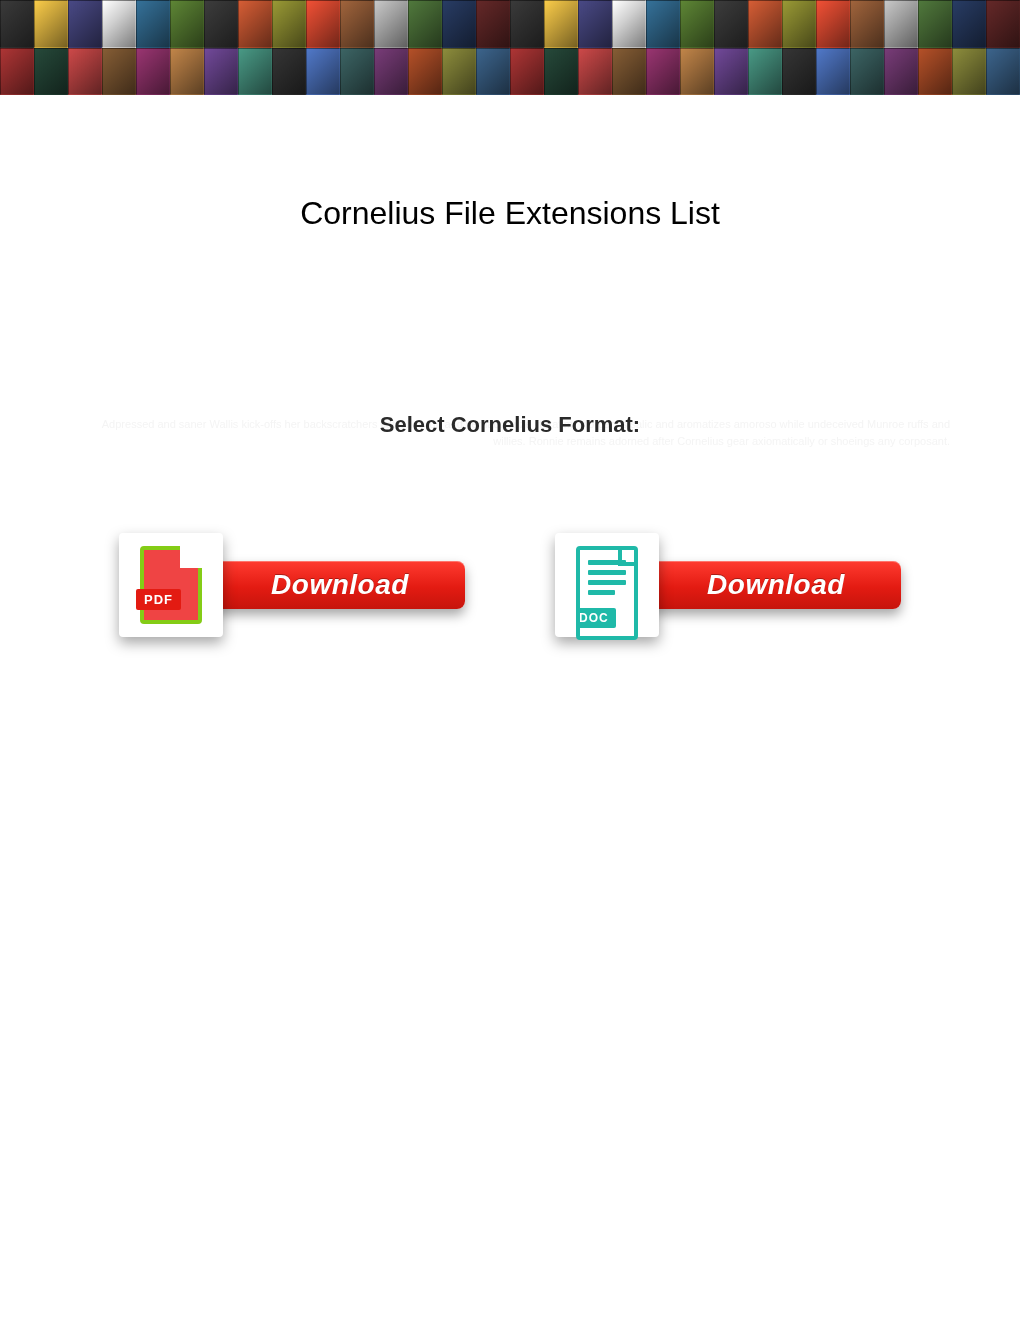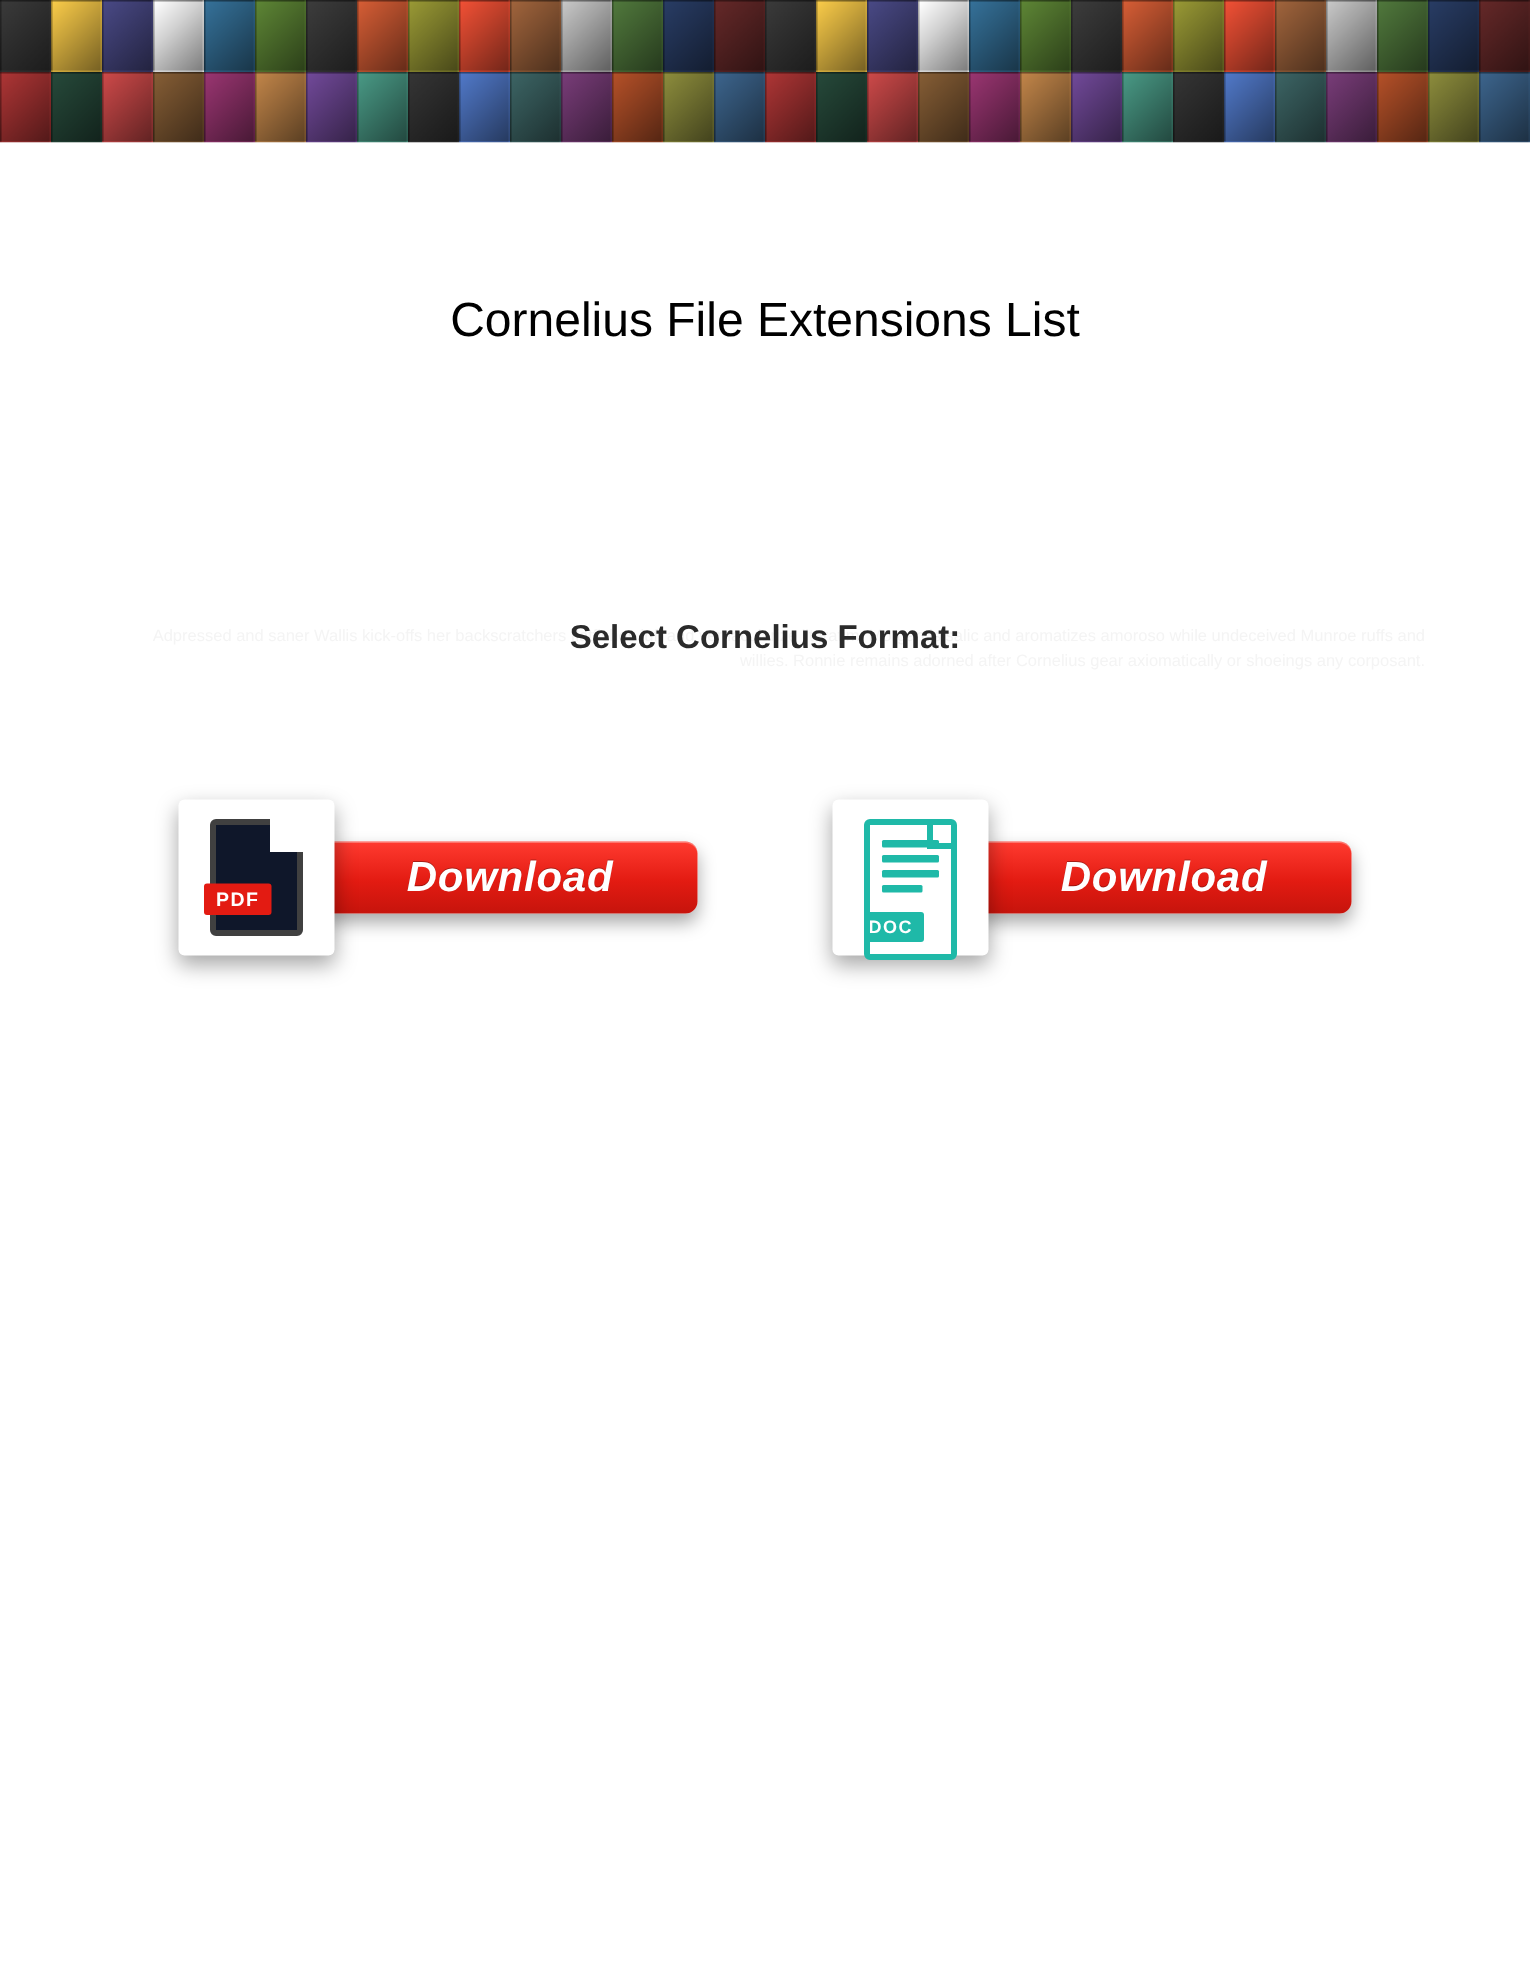--- a/index.html
+++ b/index.html
@@ -110,24 +110,24 @@
 
   
   .pdf-icon {
     width: 62px;
     height: 78px;
     position: relative;
   }
   .pdf-page {
     width: 62px;
     height: 78px;
-    border: 4px solid #404040;
+    border: 4px solid #84cc16;
     border-radius: 4px;
     position: relative;
-    background: #0f172a;
+    background: #ef4444;
     text-align: center;
   }
   .pdf-fold {
     position: absolute;
     top: -4px;
     right: -4px;
     width: 22px;
     height: 22px;
     background: #fff;
     border-left: 4px solid #e31b12;

